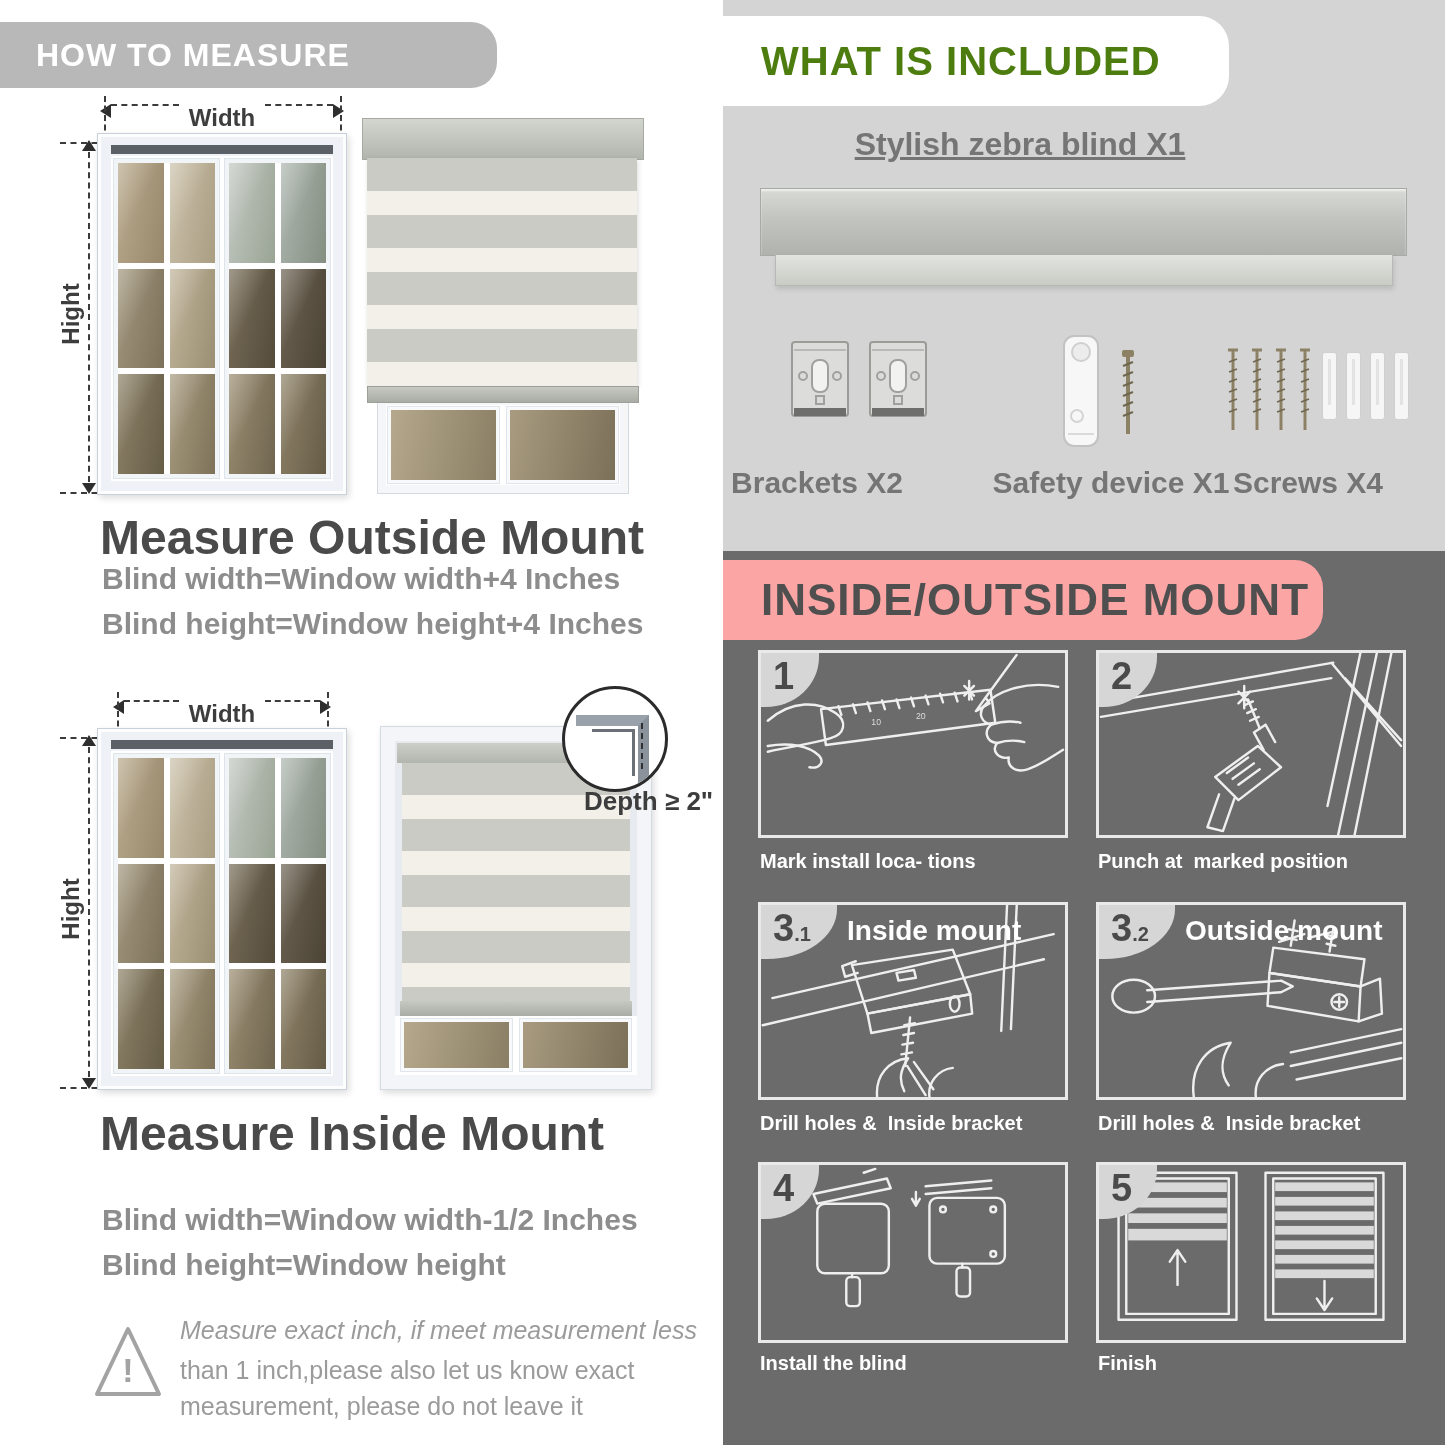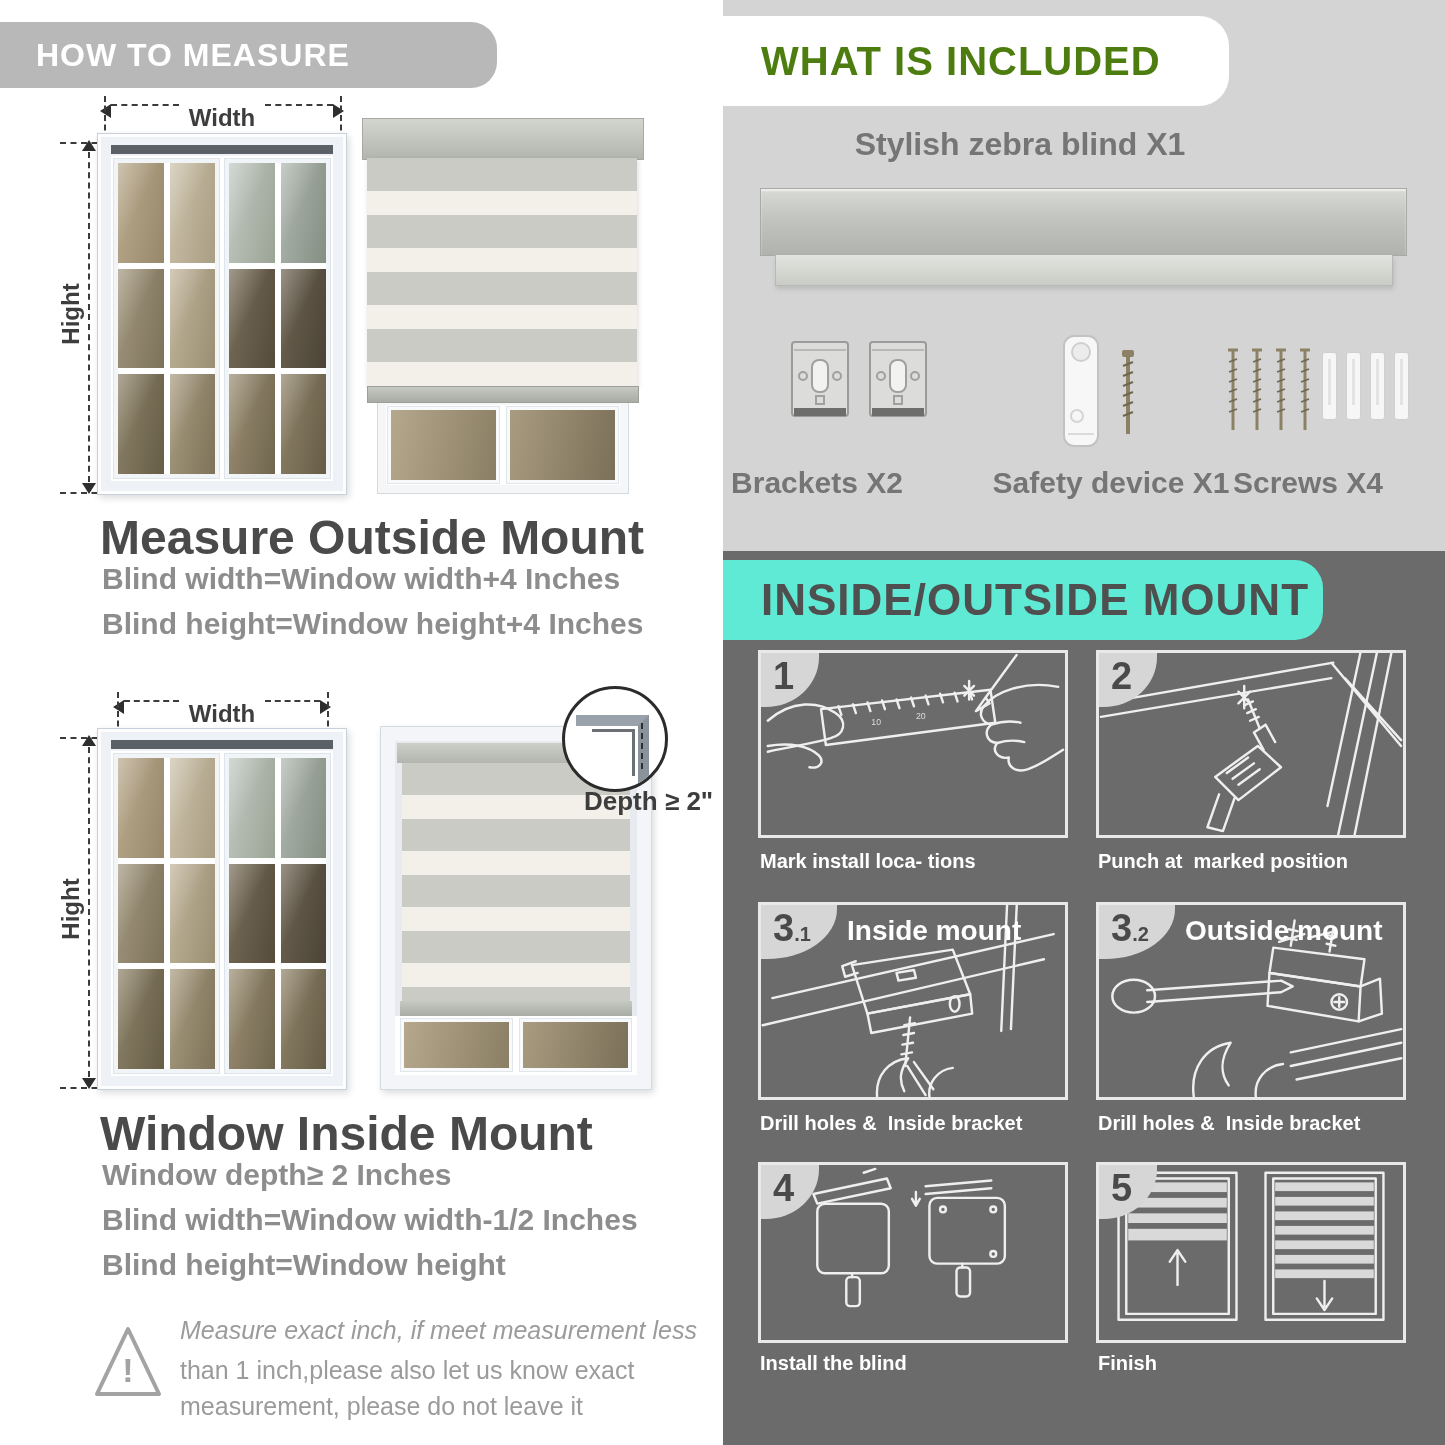--- a/index.html
+++ b/index.html
@@ -81,32 +81,32 @@
   .mag-dash{position:absolute;right:22%;top:34%;height:46%;border-left:2px dashed #2f2f2f;}
   .depth-lbl{font-weight:bold;font-size:26px;color:#3d3d3d;}
 
   
   .warn-text{font-size:25px;color:#9b9b9b;line-height:36px;white-space:pre-wrap;}
 
   
   .included-bar{left:723px;top:16px;width:506px;height:90px;background:#ffffff;border-radius:0 30px 30px 0;
                 display:flex;align-items:center;padding-left:38px;box-sizing:border-box;}
   .included-bar span{color:#4d7c0f;font-weight:bold;font-size:40px;letter-spacing:1px;}
-  .product-name{left:723px;top:126px;width:594px;text-align:center;font-weight:bold;font-size:32px;color:#757575;}
+  .product-name{left:723px;top:126px;width:594px;text-align:center;font-weight:bold;font-size:32px;color:#757575;text-decoration:underline;}
   .headrail{left:760px;top:188px;width:645px;height:66px;border:1px solid #a8aba5;
             background:linear-gradient(180deg,#d8dad5 0%,#c2c5bf 45%,#b0b3ad 100%);
             box-shadow:inset 0 2px 2px rgba(255,255,255,.6);}
   .headrail-under{left:775px;top:255px;width:616px;height:30px;border:1px solid #b7bab4;border-top:none;
             background:linear-gradient(180deg,#e2e4df,#c9cbc5);box-shadow:1px 3px 5px rgba(0,0,0,.12);}
   .acc-label{font-weight:bold;font-size:30px;color:#757575;text-align:center;}
   .anchor{width:13px;height:66px;background:rgba(255,255,255,.78);border:1px solid #cfcfcf;border-radius:3px;}
   .anchor i{display:block;margin:6px auto 0;width:3px;height:46px;background:#e3e3e3;}
 
   
-  .mount-bar{left:723px;top:560px;width:600px;height:80px;background:#5eead4;border-radius:0 28px 28px 0;
+  .mount-bar{left:723px;top:560px;width:600px;height:80px;background:#fca5a5;border-radius:0 28px 28px 0;
              display:flex;align-items:center;padding-left:38px;box-sizing:border-box;}
   .mount-bar span{color:#4f4f4f;font-weight:bold;font-size:44px;letter-spacing:1px;}
   .step-box{border:3px solid #e9e9e9;background:#6b6b6b;box-sizing:border-box;}
   .badge{position:absolute;top:0;left:0;width:58px;height:54px;background:#d6d6d6;border-radius:0 0 92% 0;
          color:#4a4a4a;font-weight:bold;font-size:38px;line-height:46px;padding-left:12px;box-sizing:border-box;}
   .badge.wide{width:76px;}
   .badge .sub{font-size:20px;}
   .step-caption{font-weight:bold;font-size:20px;color:#ffffff;white-space:pre-wrap;}
   .inbox-label{position:absolute;top:10px;left:86px;font-weight:bold;font-size:28px;color:#ffffff;}
   .lineart{stroke:#efefef;stroke-width:2.5;fill:none;stroke-linecap:round;stroke-linejoin:round;}
@@ -228,22 +228,21 @@
       </div>
     </div>
   </div>
   <div class="abs mag" style="left:562px;top:686px;">
     <div class="mag-outer"></div>
     <div class="mag-innerline"></div>
     <div class="mag-dash"></div>
   </div>
   <div class="abs depth-lbl" style="left:584px;top:786px;">Depth ≥ 2"</div>
 
-  <div class="abs measure-h2" style="left:100px;top:1106px;">Window Inside Mount</div>
-  <div class="abs measure-line" style="left:102px;top:1158px;">Window depth≥ 2 Inches</div>
+  <div class="abs measure-h2" style="left:100px;top:1106px;">Measure Inside Mount</div>
   <div class="abs measure-line" style="left:102px;top:1203px;">Blind width=Window width-1/2 Inches</div>
   <div class="abs measure-line" style="left:102px;top:1248px;">Blind height=Window height</div>
 
   <svg class="abs" style="left:93px;top:1322px;" width="70" height="82" viewBox="0 0 70 82">
     <path d="M35,7 L66,72 L4,72 Z" fill="none" stroke="#a3a3a3" stroke-width="4" stroke-linejoin="round"></path>
     <text x="35" y="60" text-anchor="middle" font-size="34" font-weight="bold" fill="#a3a3a3" font-family="Liberation Sans,sans-serif">!</text>
   </svg>
   <div class="abs warn-text" style="left:180px;top:1312px;font-style:italic;">Measure exact inch, if meet measurement less</div>
   <div class="abs warn-text" style="left:180px;top:1352px;">than 1 inch,please also let us know exact</div>
   <div class="abs warn-text" style="left:180px;top:1388px;">measurement, please do not leave it</div>

